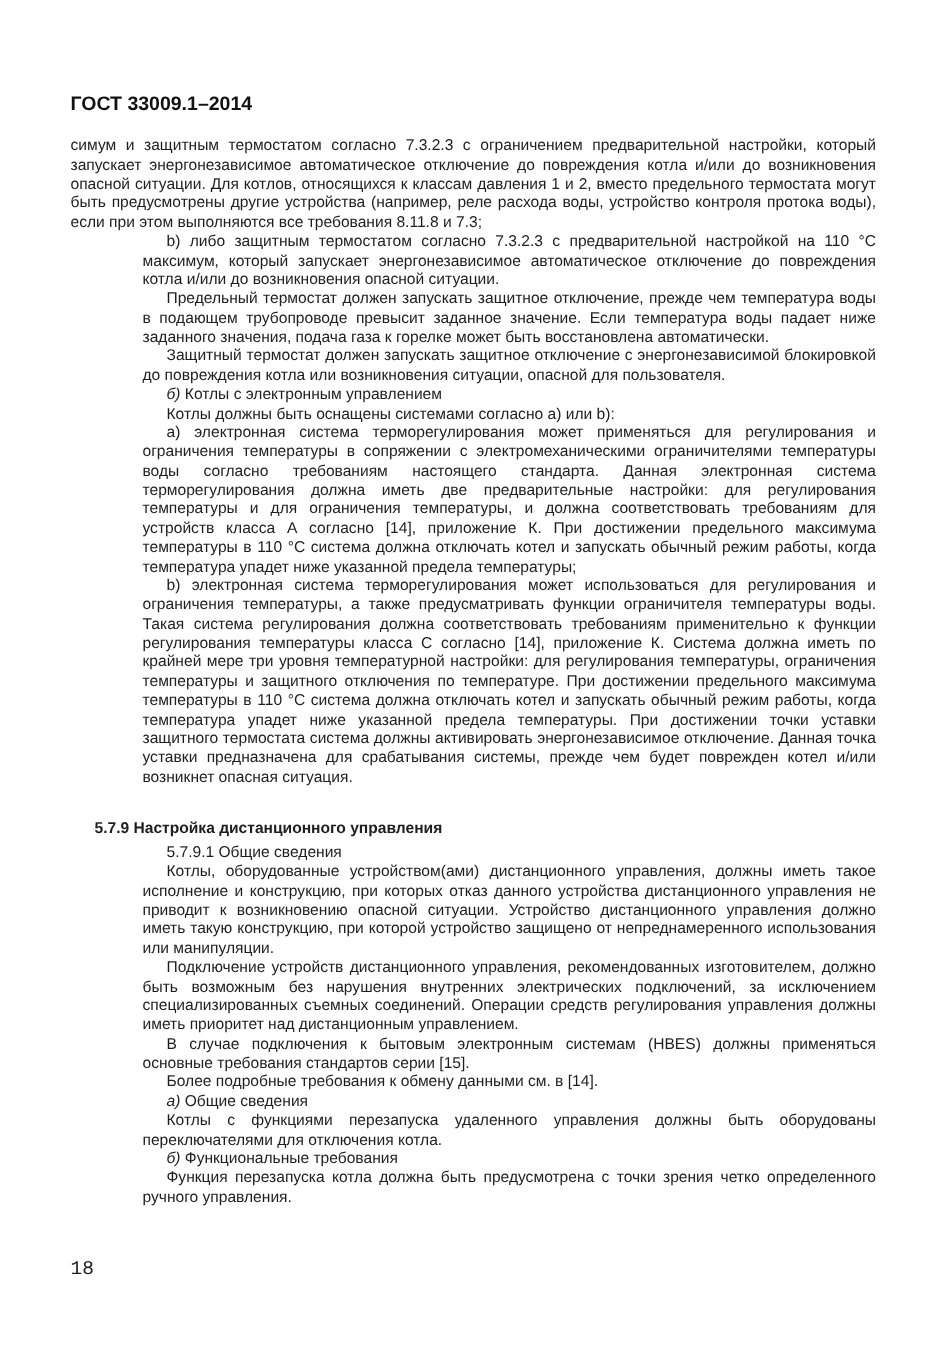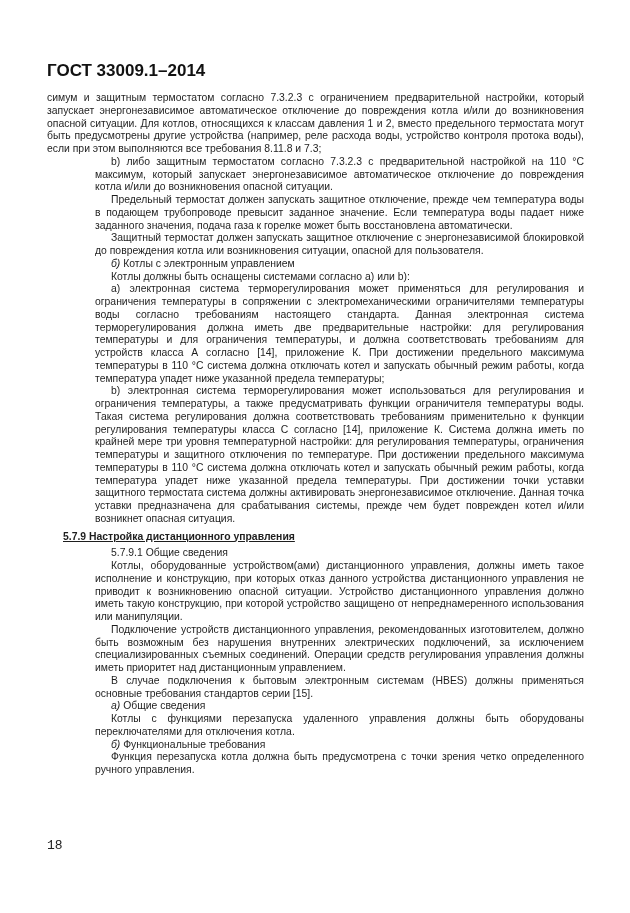--- a/index.html
+++ b/index.html
@@ -3,29 +3,29 @@
 <meta charset="utf-8">
 <style>
   html, body { margin:0; padding:0; background:#ffffff; }
   body { width:630px; height:913px; position:relative; overflow:hidden; }
   .page {
     position:absolute; left:0; top:0; width:630px; height:913px; background:#fff;
     font-family:"Liberation Sans", sans-serif; color:#1e1e1e;
   }
   .header {
     position:absolute; left:47px; top:61px;
-    font-family:"Liberation Sans", sans-serif; font-weight:bold; font-size:17px; color:#111;
+    font-family:"Liberation Sans", sans-serif; font-weight:bold; font-size:13px; color:#111;
   }
   .body {
     position:absolute; left:47px; top:92px; width:537px;
     font-size:10.4px; line-height:12.75px; text-align:justify;
   }
   .body p { margin:0; padding:0; }
   .body p.ind { text-indent:16px;margin-left:48px; }
-  .body p.head { text-indent:16px; font-weight:bold; margin-top:5px; margin-bottom:4px;text-decoration:underline; }
+  .body p.head { text-indent:16px; font-weight:bold; margin-top:21px; margin-bottom:4px; }
   .body p.first { text-indent:0; }
   .it { font-style:italic; }
   .pagenum {
     position:absolute; left:47px; top:838px; font-size:13px; color:#222;font-family:Liberation Mono, monospace;
   }
 </style>
 </head>
 <body>
 
 <div class="page">
@@ -38,20 +38,21 @@
     <p class="ind">Защитный термостат должен запускать защитное отключение с энергонезависимой блокировкой до повреждения котла или возникновения ситуации, опасной для пользователя.</p>
     <p class="ind"><span class="it">б)</span><span> Котлы с электронным управлением</span></p>
     <p class="ind">Котлы должны быть оснащены системами согласно а) или b):</p>
     <p class="ind">а) электронная система терморегулирования может применяться для регулирования и ограничения температуры в сопряжении с электромеханическими ограничителями температуры воды согласно требованиям настоящего стандарта. Данная электронная система терморегулирования должна иметь две предварительные настройки: для регулирования температуры и для ограничения температуры, и должна соответствовать требованиям для устройств класса А согласно [14], приложение К. При достижении предельного максимума температуры в 110 °C система должна отключать котел и запускать обычный режим работы, когда температура упадет ниже указанной предела температуры;</p>
     <p class="ind">b) электронная система терморегулирования может использоваться для регулирования и ограничения температуры, а также предусматривать функции ограничителя температуры воды. Такая система регулирования должна соответствовать требованиям применительно к функции регулирования температуры класса С согласно [14], приложение К. Система должна иметь по крайней мере три уровня температурной настройки: для регулирования температуры, ограничения температуры и защитного отключения по температуре. При достижении предельного максимума температуры в 110 °C система должна отключать котел и запускать обычный режим работы, когда температура упадет ниже указанной предела температуры. При достижении точки уставки защитного термостата система должны активировать энергонезависимое отключение. Данная точка уставки предназначена для срабатывания системы, прежде чем будет поврежден котел и/или возникнет опасная ситуация.</p>
     <p class="head">5.7.9 Настройка дистанционного управления</p>
     <p class="ind">5.7.9.1 Общие сведения</p>
     <p class="ind">Котлы, оборудованные устройством(ами) дистанционного управления, должны иметь такое исполнение и конструкцию, при которых отказ данного устройства дистанционного управления не приводит к возникновению опасной ситуации. Устройство дистанционного управления должно иметь такую конструкцию, при которой устройство защищено от непреднамеренного использования или манипуляции.</p>
     <p class="ind">Подключение устройств дистанционного управления, рекомендованных изготовителем, должно быть возможным без нарушения внутренних электрических подключений, за исключением специализированных съемных соединений. Операции средств регулирования управления должны иметь приоритет над дистанционным управлением.</p>
     <p class="ind">В случае подключения к бытовым электронным системам (HBES) должны применяться основные требования стандартов серии [15].</p>
+    <p class="ind">Более подробные требования к обмену данными см. в [14].</p>
     <p class="ind"><span class="it">а)</span><span> Общие сведения</span></p>
     <p class="ind">Котлы с функциями перезапуска удаленного управления должны быть оборудованы переключателями для отключения котла.</p>
     <p class="ind"><span class="it">б)</span><span> Функциональные требования</span></p>
     <p class="ind">Функция перезапуска котла должна быть предусмотрена с точки зрения четко определенного ручного управления.</p>
   </div>
 
   <div class="pagenum">18</div>
 </div>
 
 </body></html>

